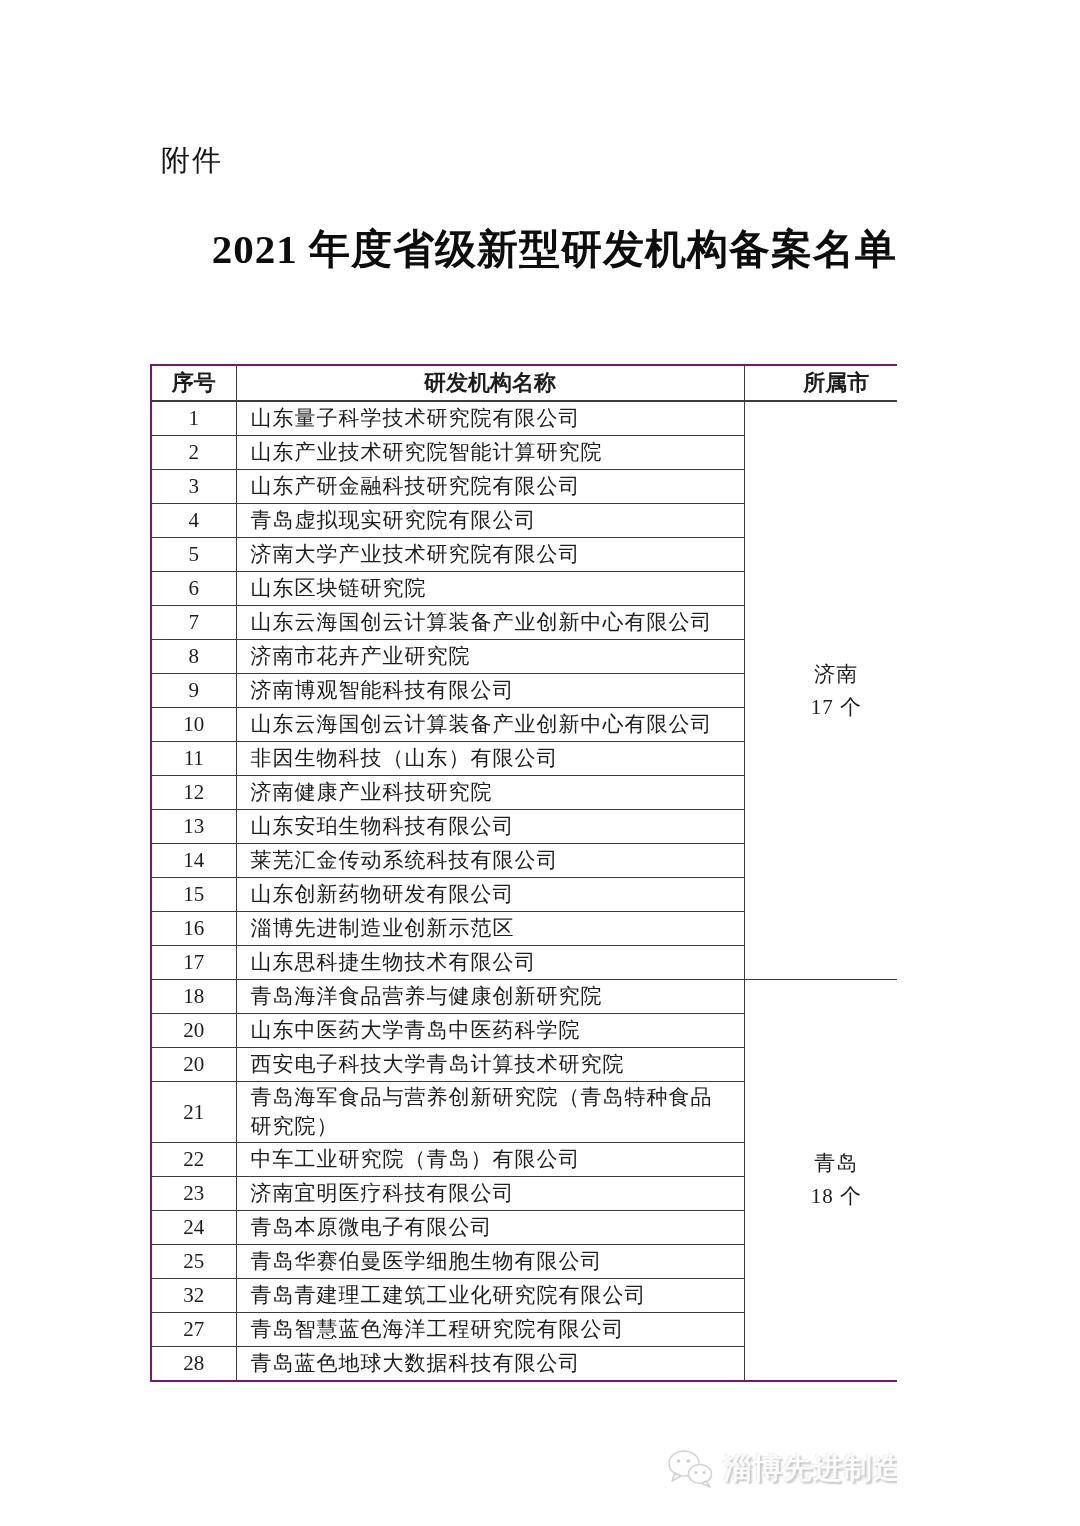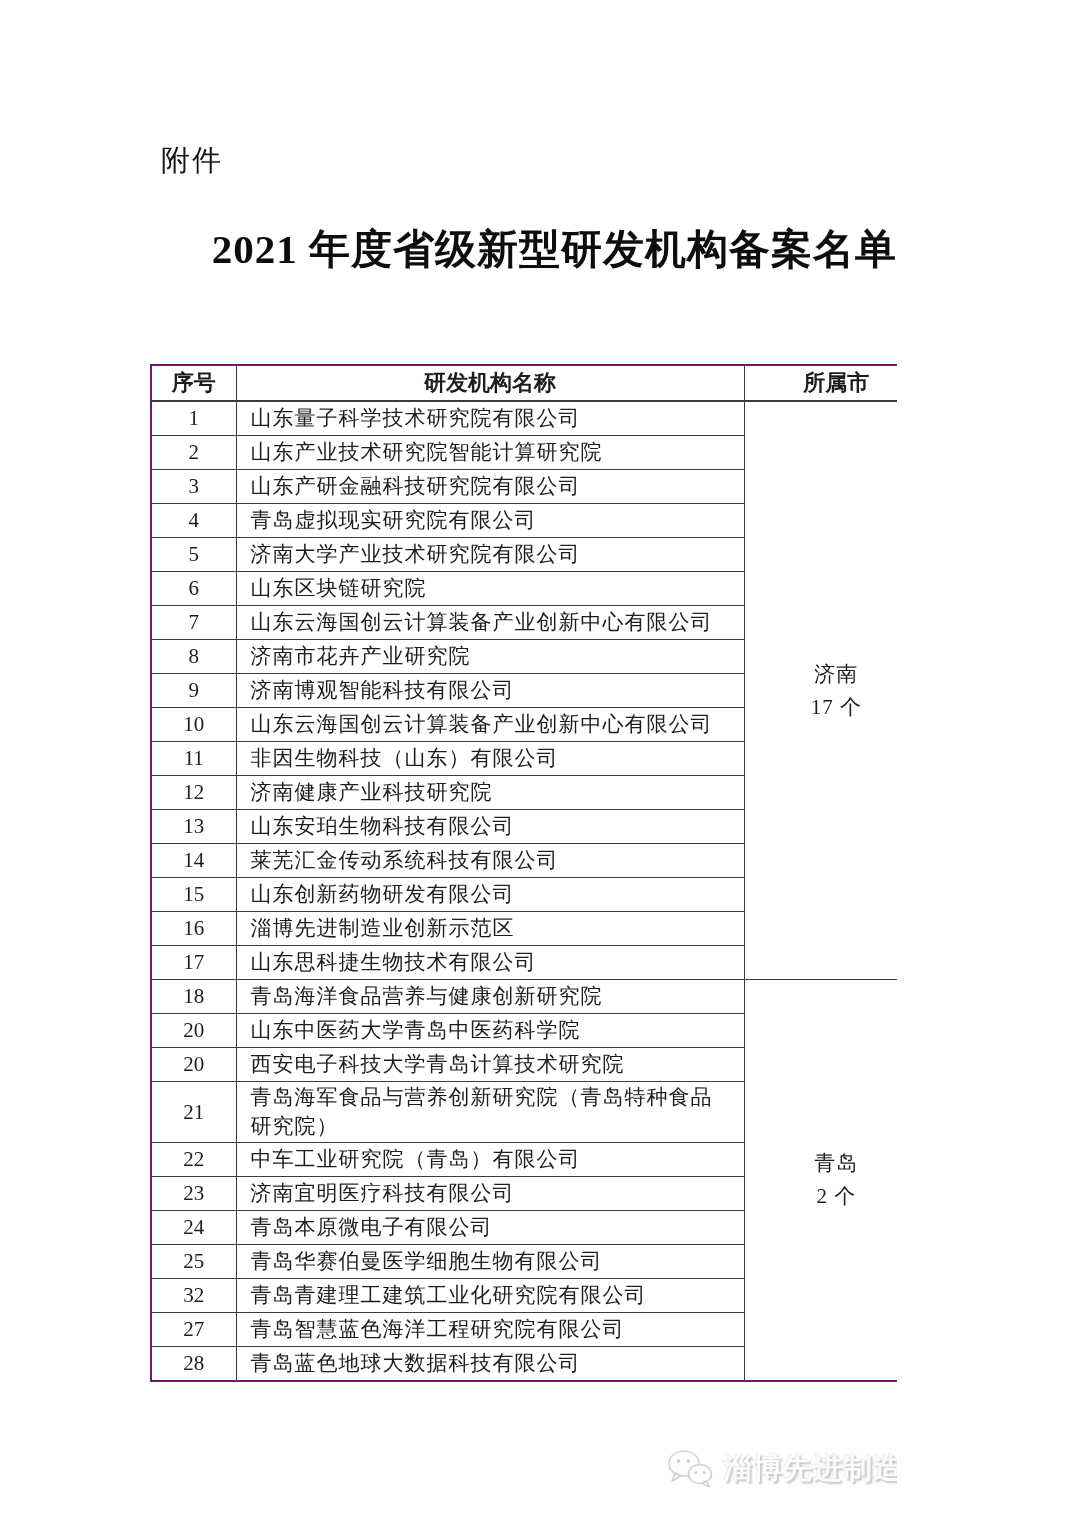--- a/index.html
+++ b/index.html
@@ -192,21 +192,21 @@
         </tr>
         <tr>
           <td class="no">17</td>
           <td class="name">山东思科捷生物技术有限公司</td>
         </tr>
         <tr>
           <td class="no">18</td>
           <td class="name">青岛海洋食品营养与健康创新研究院</td>
           <td class="city" rowspan="11">
             <div>青岛</div>
-            <div>2 个</div>
+            <div>18 个</div>
           </td>
         </tr>
         <tr>
           <td class="no">20</td>
           <td class="name">山东中医药大学青岛中医药科学院</td>
         </tr>
         <tr>
           <td class="no">20</td>
           <td class="name">西安电子科技大学青岛计算技术研究院</td>
         </tr>

